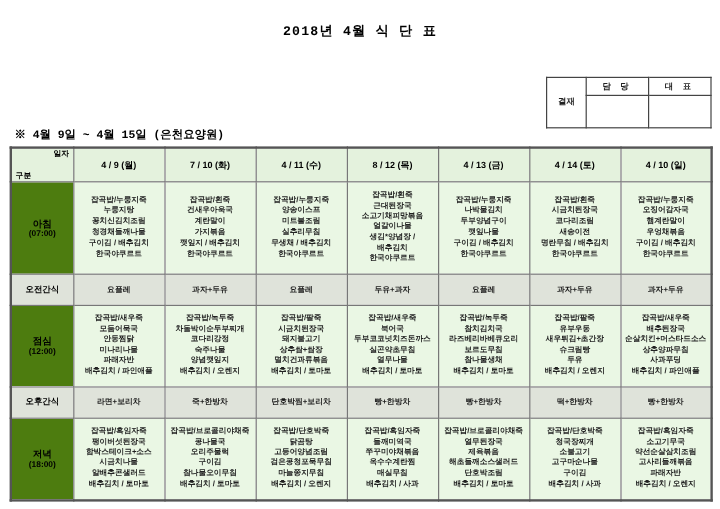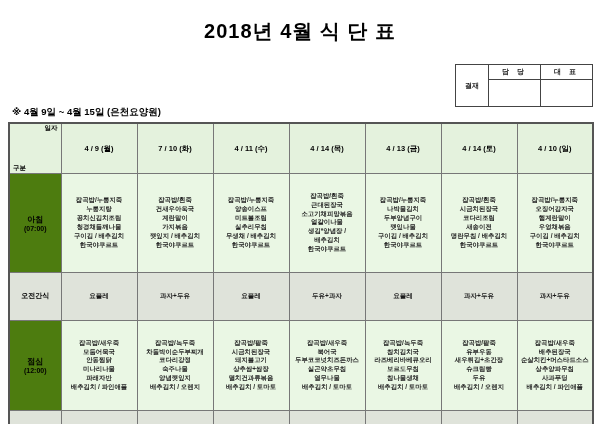--- a/index.html
+++ b/index.html
@@ -3,42 +3,42 @@
 <meta charset="utf-8">
 <style>
   html,body{margin:0;padding:0;}
   body{
     width:600px;height:424px;position:relative;background:#ffffff;
     font-family:"Liberation Sans","DejaVu Sans",sans-serif;color:#1a1a1a;
     overflow:hidden;
   }
   .title{
     position:absolute;top:18px;left:0;width:600px;text-align:center;
-    font-size:20px;font-weight:bold;letter-spacing:1px;color:#000;
+    font-size:11px;font-weight:bold;letter-spacing:1px;color:#000;font-family:Liberation Mono, monospace;
   }
   
   .approval{
     position:absolute;top:64px;right:7px;border-collapse:collapse;
     font-size:7px;font-weight:bold;color:#222;background:#fff;
   }
   .approval td{border:1px solid #444;text-align:center;vertical-align:middle;}
   .ap-label{width:20px;height:38px;line-height:1.3;word-break:break-all;padding:0 6px;}
   .ap-head{width:49px;height:12px;letter-spacing:3px;}
   .ap-sign{height:24px;}
   .subtitle{
-    position:absolute;top:106px;left:12px;font-size:9.5px;font-weight:bold;color:#000;
+    position:absolute;top:106px;left:12px;font-size:9.5px;font-weight:bold;color:#000;font-family:Liberation Mono, monospace;
   }
   
   .menu{
     position:absolute;top:122px;left:8px;width:584px;border-collapse:collapse;
     table-layout:fixed;
   }
   .menu th,.menu td{
     border:1px solid #777;text-align:center;vertical-align:middle;
-    padding:18px 0;overflow:hidden;
+    padding:7px 0;overflow:hidden;
   }
   .menu{border:2px solid #555;}
   .hdr-row th{height:13px;font-size:7.5px;font-weight:bold;background:#e4f2dd;color:#000;}
   .corner{position:relative;padding:0;background:#e4f2dd;
     background-image:linear-gradient(to bottom right,transparent 48.5%,#777 48.5%,#777 51.5%,transparent 51.5%);
   }
   .c-top{position:absolute;top:0px;right:3px;font-size:6.5px;font-weight:bold;}
   .c-bot{position:absolute;bottom:0px;left:3px;font-size:6.5px;font-weight:bold;}
   .meal-row td{background:#eaf7e4;}
   .meal-row .rowlabel{background:#4d7c0f;}
@@ -91,21 +91,21 @@
   </colgroup>
   <tbody>
       <tr class="hdr-row">
     <th class="corner">
       <span class="c-top">일자</span>
       <span class="c-bot">구분</span>
     </th>
     <th>4 / 9 (월)</th>
     <th>7 / 10 (화)</th>
     <th>4 / 11 (수)</th>
-    <th>4 / 14 (목)</th>
+    <th>8 / 12 (목)</th>
     <th>4 / 13 (금)</th>
     <th>4 / 14 (토)</th>
     <th>4 / 10 (일)</th>
   </tr>
 
   <tr class="meal-row r-breakfast">
     <td class="rowlabel">
       <div>아침</div>
       <div class="time">(07:00)</div>
     </td>

